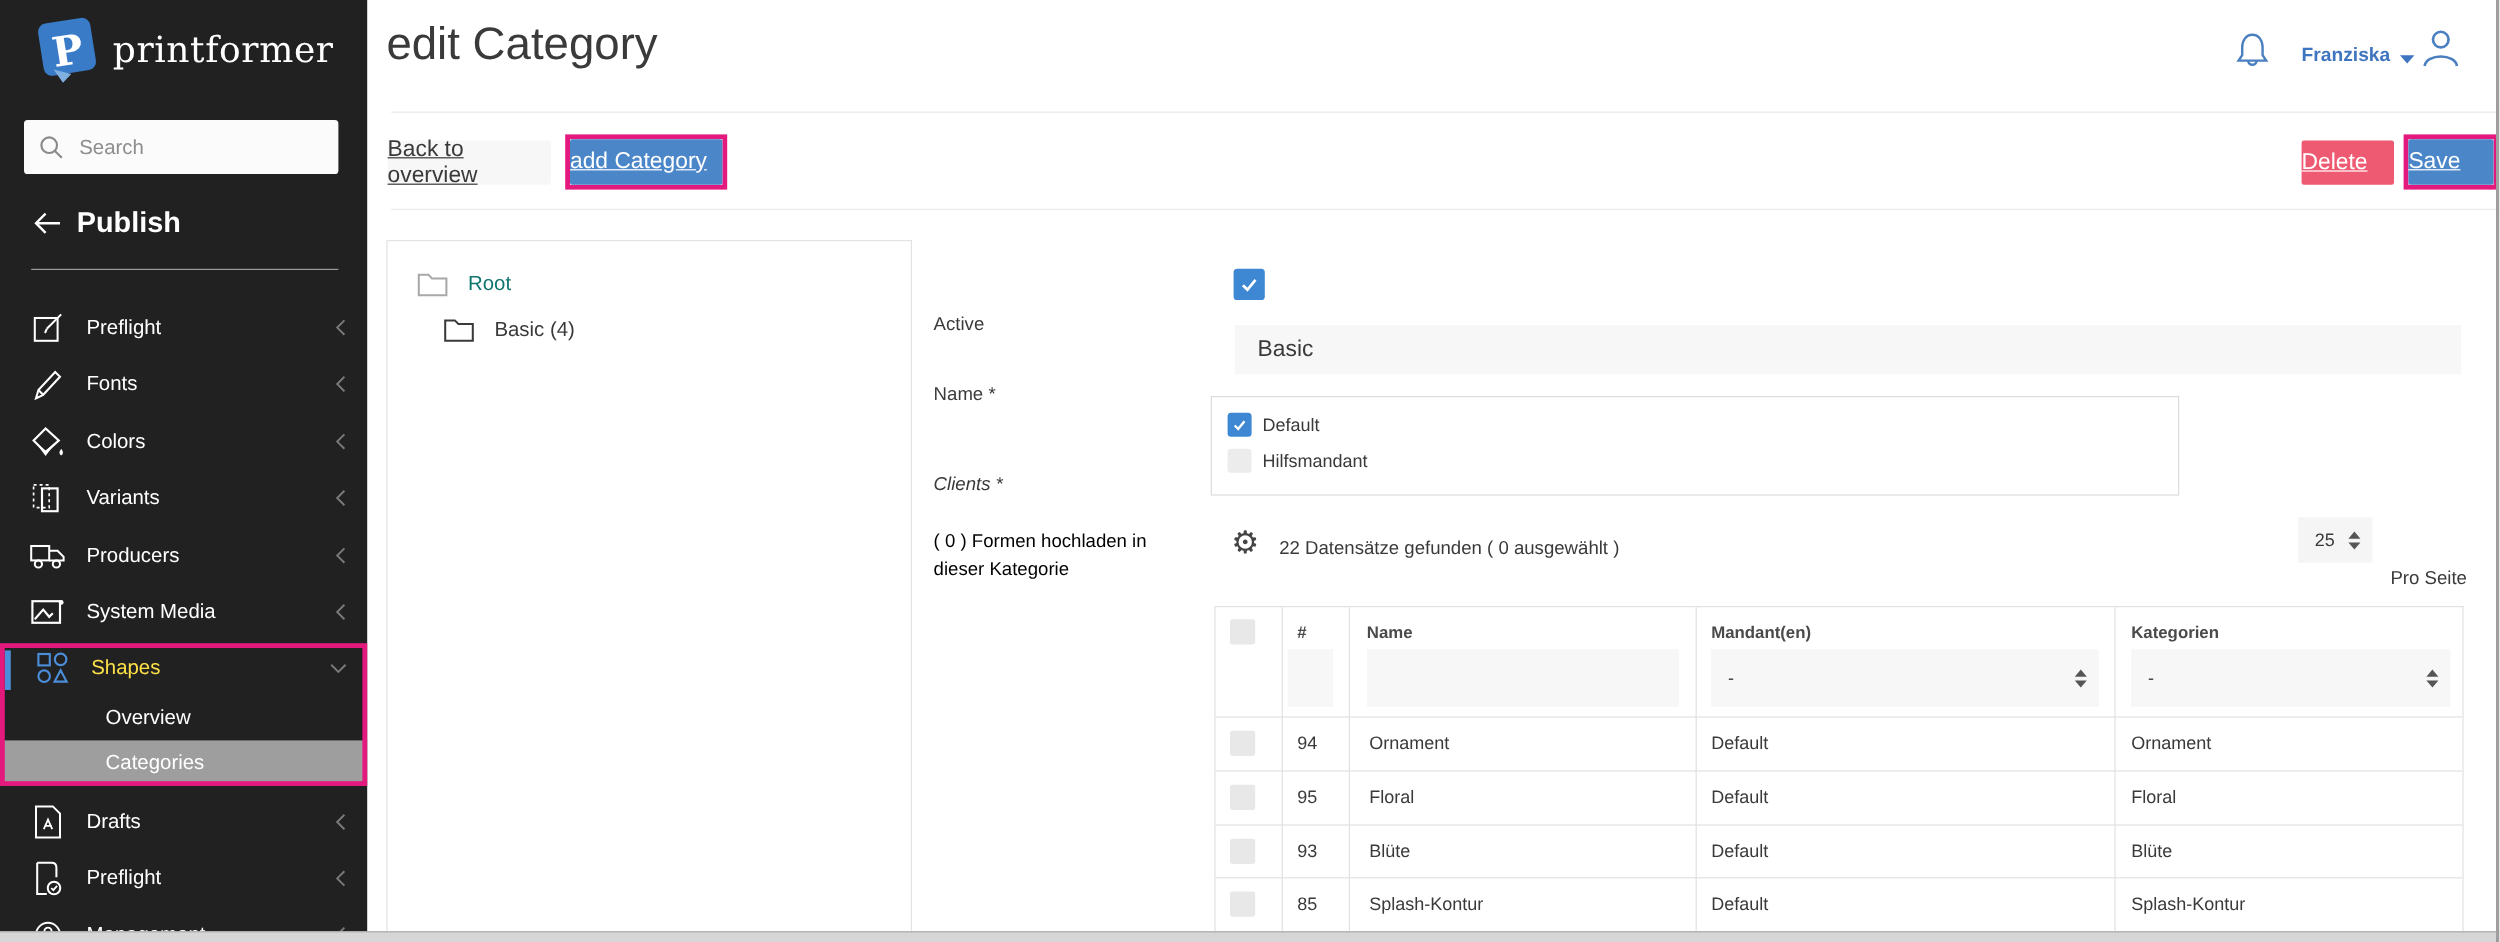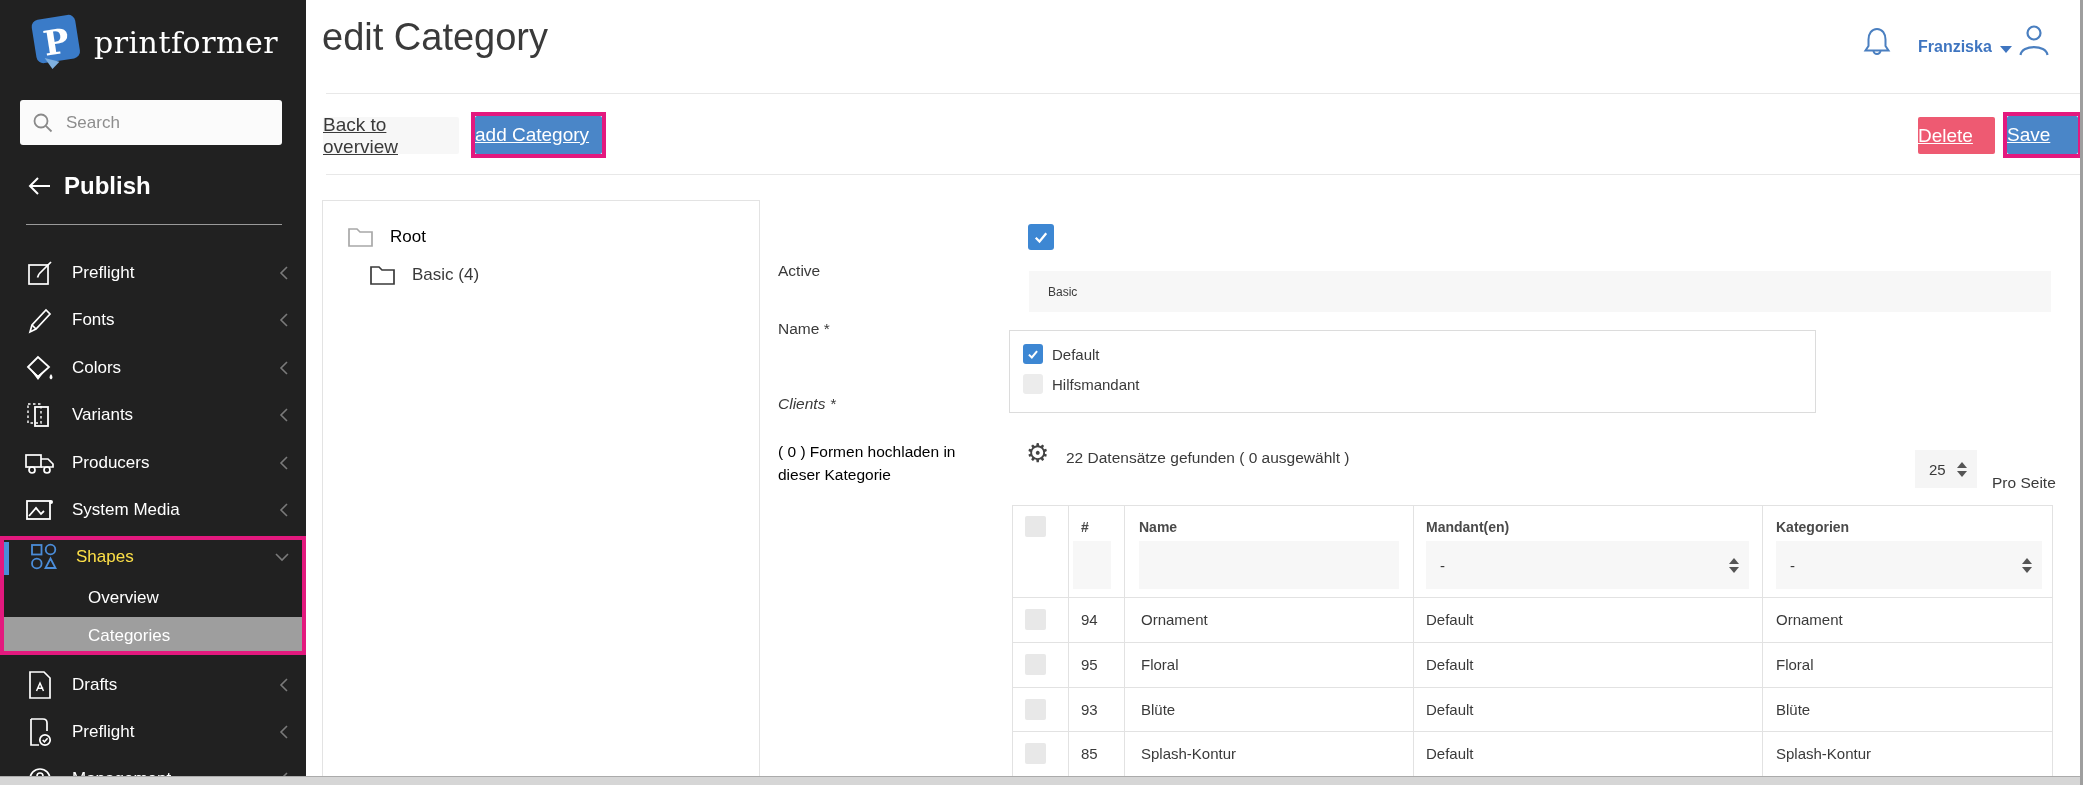--- a/index.html
+++ b/index.html
@@ -34,21 +34,21 @@
   .user-name{position:absolute;left:1918px;top:38px;color:#3f75c0;font-size:16px;font-weight:600;cursor:pointer;}
   .caret{position:absolute;left:2000px;top:46px;width:0;height:0;border-left:6px solid transparent;border-right:6px solid transparent;border-top:7px solid #3f75c0;cursor:pointer;}
   
   .tree{position:absolute;left:322px;top:200px;width:438px;height:640px;background:#fff;border:1px solid #e3e3e3;box-sizing:border-box;}
   .tree-row{position:absolute;display:flex;align-items:center;gap:16px;cursor:pointer;font-size:17px;}
   
   .flabel{position:absolute;font-size:15.5px;color:#3a3a3a;margin-top:33px;}
   .cb{display:flex;align-items:center;justify-content:center;border-radius:3px;box-sizing:border-box;cursor:pointer;}
   .cb-blue{background:#3d87d3;}
   .cb-gray{background:#ececec;}
-  .name-input{position:absolute;left:1029px;top:271px;width:1022px;height:41px;background:#f7f7f7;display:flex;align-items:center;padding-left:19px;box-sizing:border-box;font-size:12px;color:#3a3a3a;}
+  .name-input{position:absolute;left:1029px;top:271px;width:1022px;height:41px;background:#f7f7f7;display:flex;align-items:center;padding-left:19px;box-sizing:border-box;font-size:19px;color:#3a3a3a;}
   .clients-box{position:absolute;left:1009px;top:330px;width:807px;height:83px;background:#fff;border:1px solid #dcdcdc;box-sizing:border-box;}
   .client-row{position:absolute;display:flex;align-items:center;gap:9px;font-size:15px;color:#3a3a3a;}
   .note{position:absolute;left:778px;top:440px;font-size:15.5px;color:#000000;line-height:23px;}
   .gear{position:absolute;left:1026px;top:438px;font-family:"DejaVu Sans",sans-serif;font-size:26px;color:#444;cursor:pointer;}
   .records{position:absolute;left:1066px;top:449px;font-size:15.5px;color:#3a3a3a;}
   .select{background:#f5f5f5;display:flex;align-items:center;justify-content:space-between;padding:0 10px 0 14px;box-sizing:border-box;font-size:15px;color:#3a3a3a;cursor:pointer;}
   .spin{display:flex;flex-direction:column;gap:3px;}
   .spin i{display:block;width:0;height:0;border-left:5px solid transparent;border-right:5px solid transparent;}
   .spin .up{border-bottom:6px solid #555;}
   .spin .dn{border-top:6px solid #555;}
@@ -307,21 +307,21 @@
   </div>
   <div class="pink-wrap" style="left:2003px;top:112px;width:79px;height:46px;">
     <div class="btn btn-blue">
       <span>Save</span>
     </div>
   </div>
 
   <div class="hd-div" style="top:174px;"></div>
 
   <div class="tree">
-    <div class="tree-row" style="left:24px;top:24px;color:#000000;">
+    <div class="tree-row" style="left:24px;top:24px;color:#0f766e;">
       <span>
         <svg width="27" height="23" viewBox="0 0 27 23" fill="none" stroke="#a8a8a8" stroke-width="1.7">
             <path d="M2 4 h8 l3 3 h12 v14 h-23 z"></path>
           </svg>
       </span>
       <span>Root</span>
     </div>
     <div class="tree-row" style="left:46px;top:62px;color:#3a3a3a;">
       <span>
         <svg width="27" height="23" viewBox="0 0 27 23" fill="none" stroke="#3a3a3a" stroke-width="1.7">
@@ -361,21 +361,21 @@
   </div>
 
   <div class="note">
     <div>( 0 ) Formen hochladen in</div>
     <div>dieser Kategorie</div>
   </div>
 
   <span class="gear">⚙</span>
   <span class="records">22 Datensätze gefunden ( 0 ausgewählt )</span>
 
-  <div class="select abs" style="left:1915px;top:450px;width:62px;height:38px;">
+  <div class="select abs" style="left:1915px;top:431px;width:62px;height:38px;">
     <span>25</span>
     <span class="spin">
         <i class="up"></i>
         <i class="dn"></i>
       </span>
   </div>
   <span class="flabel" style="left:1992px;top:441px;">Pro Seite</span>
 
   <div class="tbl">
 

